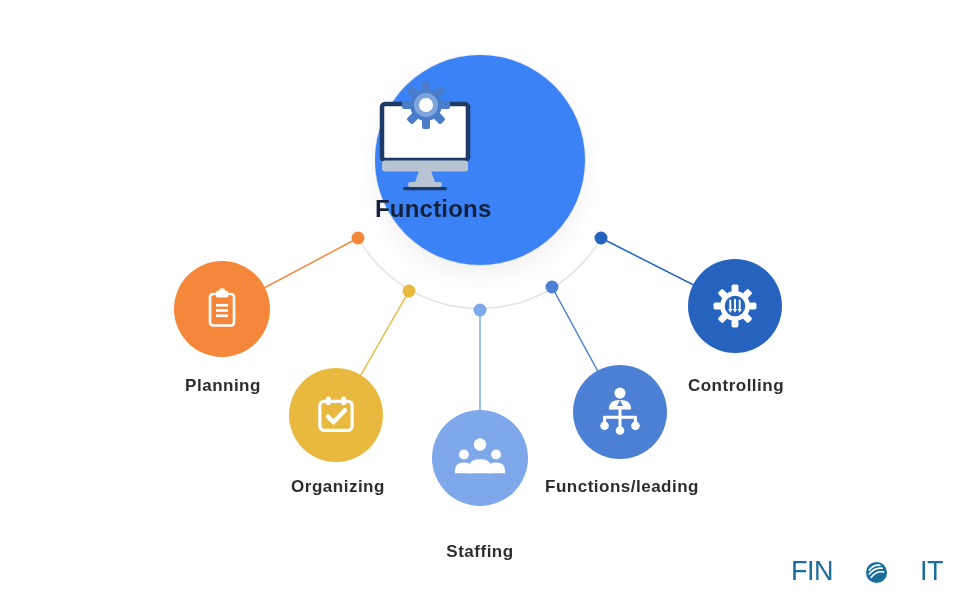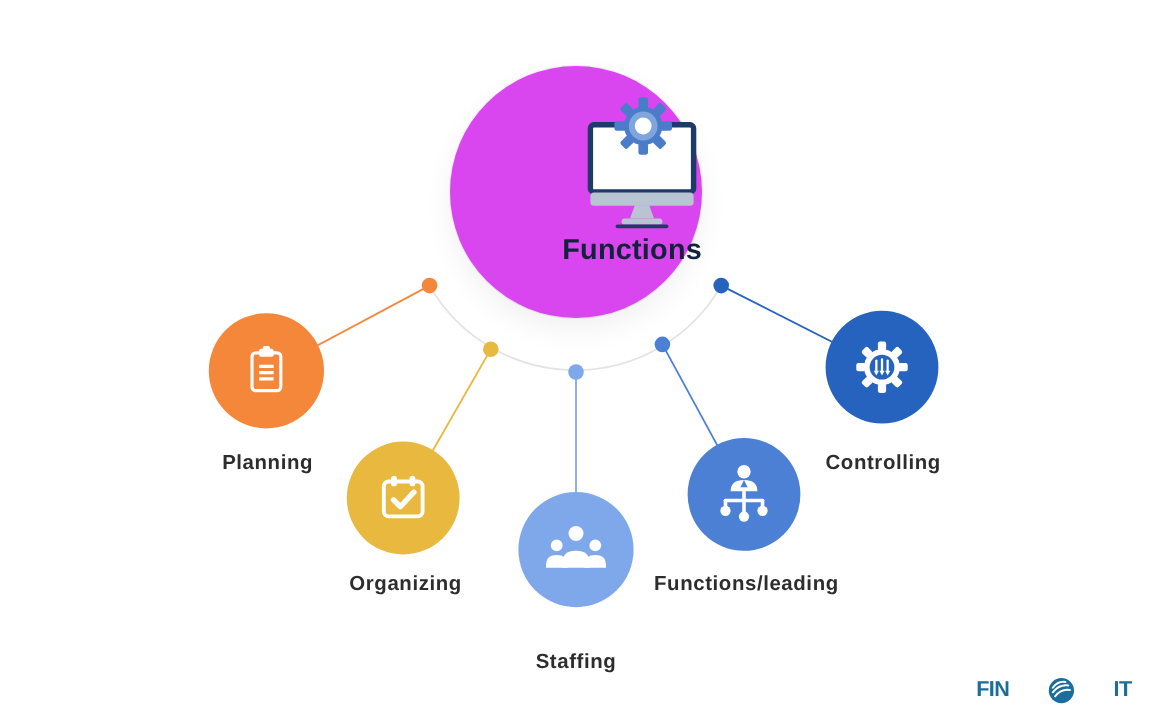--- a/index.html
+++ b/index.html
@@ -8,23 +8,23 @@
     font-family:"Liberation Sans", sans-serif;
   }
   #connectors{position:absolute;left:0;top:0;width:960px;height:600px;}
 
   .node-circle{
     position:absolute;border-radius:50%;
     display:flex;align-items:center;justify-content:center;
   }
   .center-node{
     position:absolute;left:375px;top:55px;width:210px;height:210px;border-radius:50%;
-    background:#d946ef;
+    background:#3b82f6;
     box-shadow:0 10px 24px rgba(0,0,0,0.06), 0 0 0 1px #F2F2F3;
-    display:flex;flex-direction:column;align-items:flex-end;
+    display:flex;flex-direction:column;align-items:flex-start;
   }
   .center-node svg{margin-top:24px;display:block;}
   .center-title{
     margin-top:4px;font-size:24px;font-weight:700;color:#14213A;letter-spacing:0.2px;
   }
   .planning-bg{left:174px;top:261px;width:96px;height:96px;background:#F5873B;}
   .organizing-bg{left:289px;top:368px;width:94px;height:94px;background:#E9B93F;}
   .staffing-bg{left:432px;top:410px;width:96px;height:96px;background:#7FA8EB;}
   .directing-bg{left:573px;top:365px;width:94px;height:94px;background:#4C80D4;}
   .controlling-bg{left:688px;top:259px;width:94px;height:94px;background:#2563BE;}
@@ -35,21 +35,21 @@
   }
   .lbl-planning{left:223px;top:376px;}
   .lbl-organizing{left:338px;top:477px;}
   .lbl-staffing{left:480px;top:542px;}
   .lbl-directing{left:622px;top:477px;}
   .lbl-controlling{left:736px;top:376px;}
 
   .logo{
     position:absolute;right:17px;bottom:13px;
     display:flex;align-items:center;
-    color:#1B6E9C;font-weight:700;font-size:18px;letter-spacing:-0.5px;gap:31px;
+    color:#1B6E9C;font-weight:400;font-size:27px;letter-spacing:-0.5px;gap:31px;
   }
   .logo svg{margin:2px 1px 0 1px;display:block;}
 </style>
 </head>
 <body>
 
 <div id="canvas">
 
   <svg id="connectors" viewBox="0 0 960 600">
     <path d="M 358 238 A 140 140 0 0 0 601 238" fill="none" stroke-width="1.5" stroke="#E3E3E5"></path>

